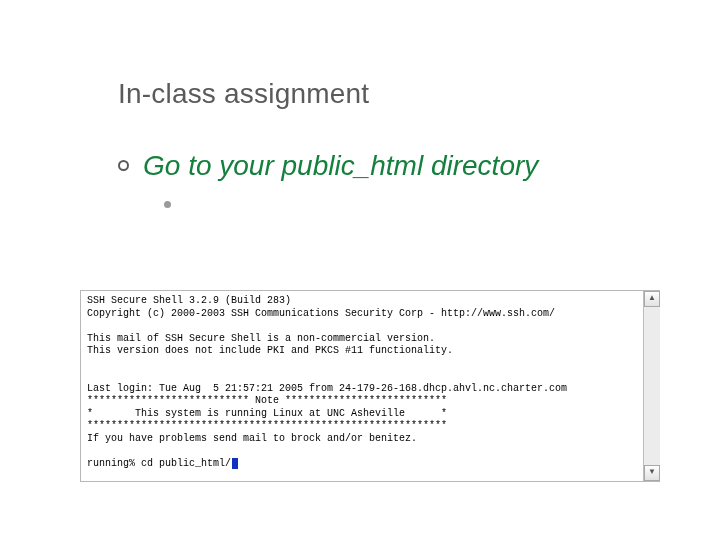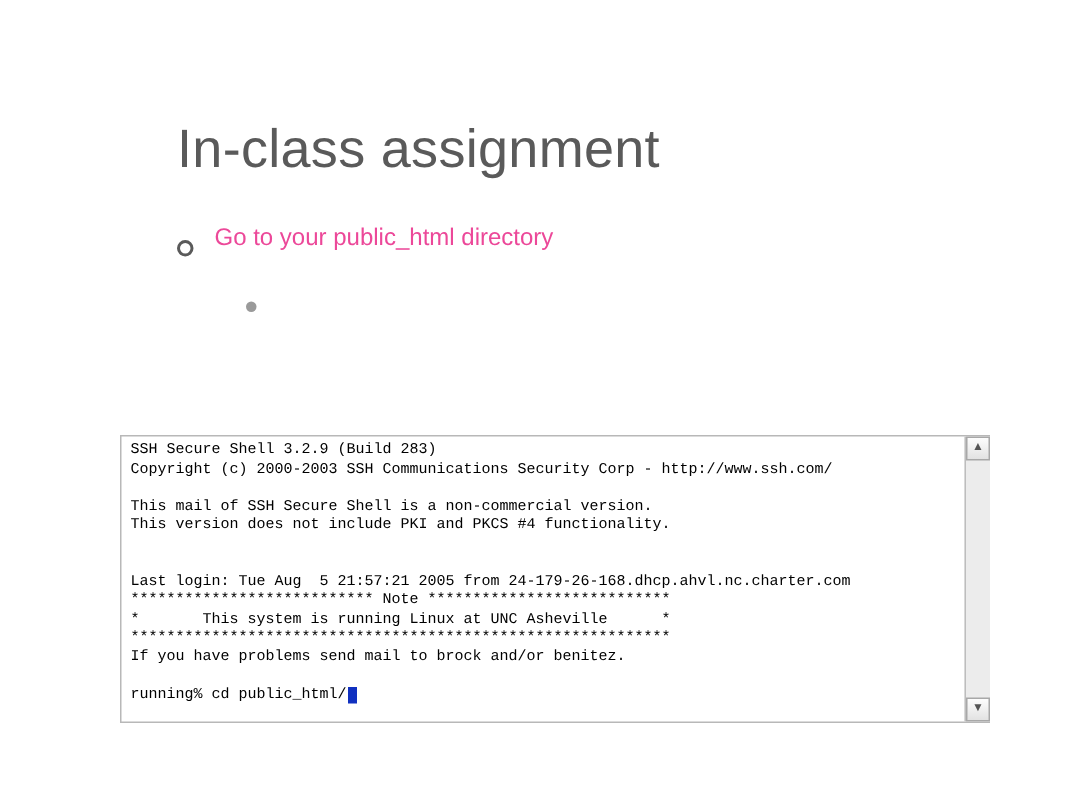--- a/index.html
+++ b/index.html
@@ -14,21 +14,21 @@
   .slide {
     position: relative;
     width: 720px;
     height: 540px;
     box-sizing: border-box;
   }
   .title {
     position: absolute;
     left: 118px;
     top: 78px;
-    font-size: 36px;
+    font-size: 28px;
     color: #5a5a5a;
     font-weight: 400;
     letter-spacing: 0.2px;
   }
   .bullet-row {
     position: absolute;
     left: 118px;
     top: 150px;
     display: flex;
     align-items: flex-start;
@@ -37,22 +37,23 @@
     width: 11px;
     height: 11px;
     border: 2px solid #5a5a5a;
     border-radius: 50%;
     margin-top: 10px;
     margin-right: 14px;
     flex: 0 0 auto;
     box-sizing: border-box;
   }
   .bullet-text {
-    font-size: 16px;
-    color: #ec4899;
+    font-size: 28px;
+    color: #15803d;
+    font-style: italic;
   }
   .sub-row {
     position: absolute;
     left: 164px;
     top: 192px;
     width: 490px;
     display: flex;
     align-items: flex-start;
   }
   .sub-dot {
@@ -135,21 +136,21 @@
 
   <div class="sub-row">
     <span class="sub-dot"></span>
   </div>
 
   <div class="term-wrap">
     <div class="term-content"><span>SSH Secure Shell 3.2.9 (Build 283)</span>
 <span>Copyright (c) 2000-2003 SSH Communications Security Corp - http://www.ssh.com/</span>
 <span></span>
 <span>This mail of SSH Secure Shell is a non-commercial version.</span>
-<span>This version does not include PKI and PKCS #4 functionality.</span>
+<span>This version does not include PKI and PKCS #11 functionality.</span>
 <span></span>
 <span></span>
 <span>Last login: Tue Aug  5 21:57:21 2005 from 24-179-26-168.dhcp.ahvl.nc.charter.com</span>
 <span>*************************** Note ***************************</span>
 <span>*       This system is running Linux at UNC Asheville      *</span>
 <span>************************************************************</span>
 <span>If you have problems send mail to brock and/or benitez.</span>
 <span></span>
 <span>running% cd public_html/</span><span class="cursor"></span></div>
     <div class="term-scroll">

